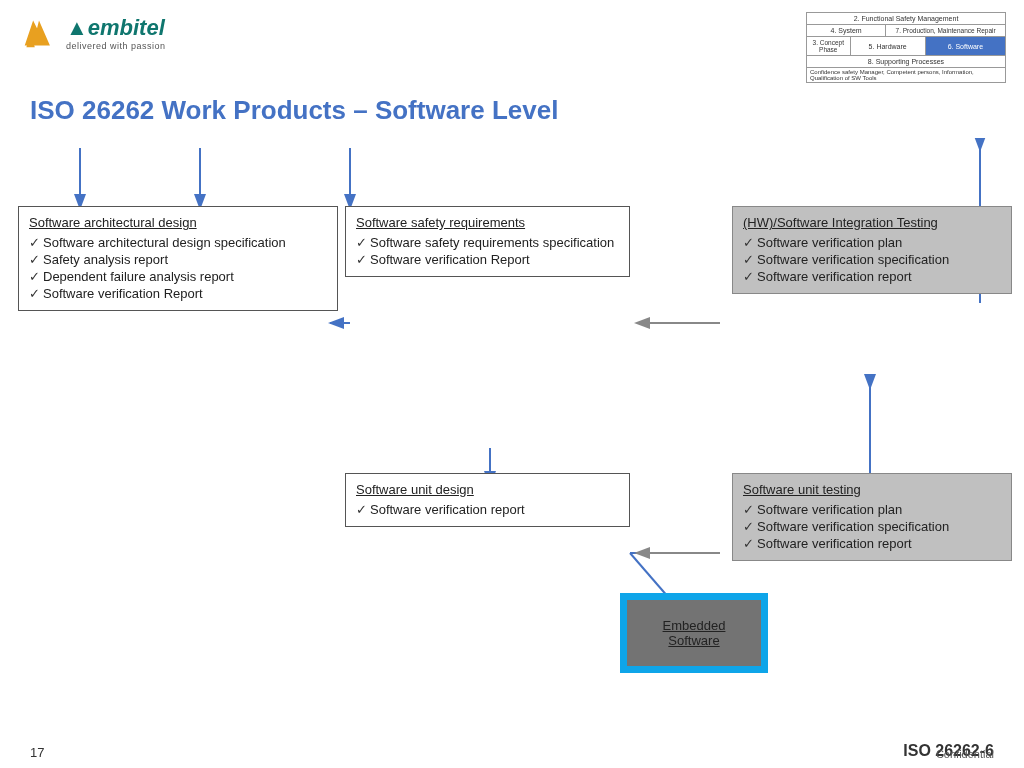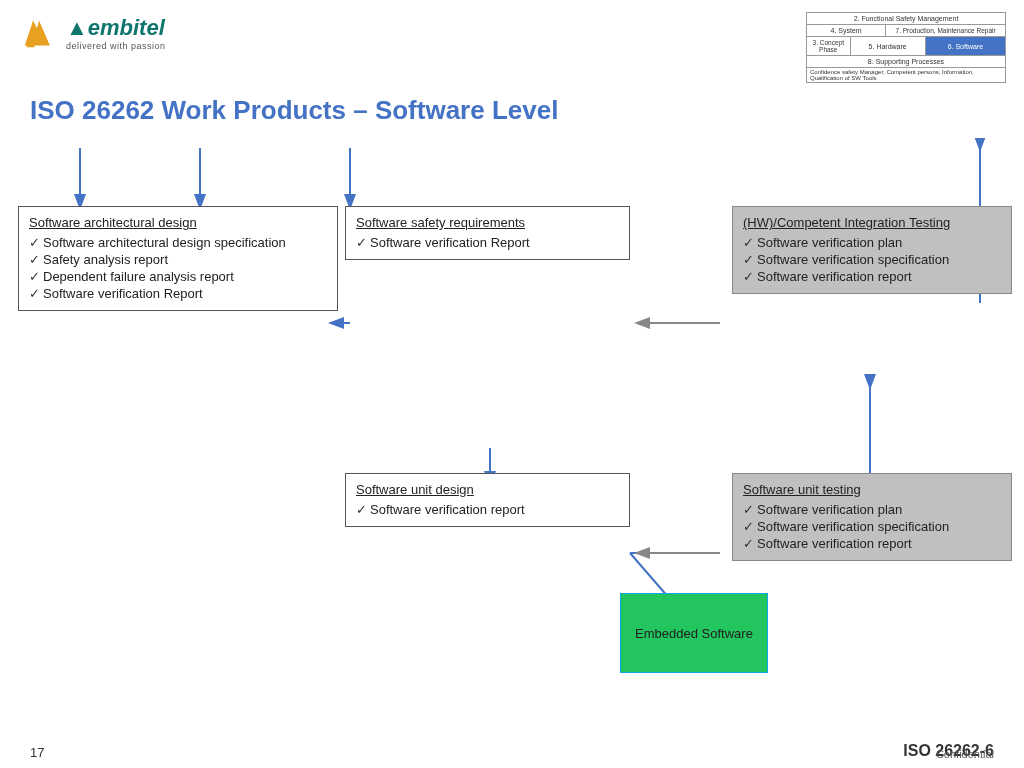--- a/index.html
+++ b/index.html
@@ -109,22 +109,23 @@
       font-size: 13px;
       color: #222;
     }
 
     .box.gray-bg {
       background: #C0C0C0;
       border: 1px solid #888;
     }
 
     .box.light-blue-bg {
-      background: #22c55e;
-      border: 1px solid #0ea5e9;
+      background: #737373;
+      border: 7px solid #0ea5e9;
+      text-decoration: underline;
     }
 
     .box ul {
       list-style: none;
       padding: 0;
       margin: 0;
     }
 
     .box ul li {
       padding: 1px 0 1px 14px;
@@ -274,26 +275,27 @@
       <li>Software architectural design specification</li>
       <li>Safety analysis report</li>
       <li>Dependent failure analysis report</li>
       <li>Software verification Report</li>
     </ul>
   </div>
 
   <div class="box" style="left: 345px; top: 68px; width: 285px;">
     <span class="box-title">Software safety requirements</span>
     <ul>
+      <li>Software safety requirements specification</li>
       <li>Software verification Report</li>
     </ul>
   </div>
 
   <div class="box gray-bg" style="right: 12px; top: 68px; width: 280px;">
-    <span class="box-title" style="text-decoration:underline;">(HW)/Competent Integration Testing</span>
+    <span class="box-title" style="text-decoration:underline;">(HW)/Software Integration Testing</span>
     <ul>
       <li>Software verification plan</li>
       <li>Software verification specification</li>
       <li>Software verification report</li>
     </ul>
   </div>
 
   <div class="box" style="left: 345px; top: 335px; width: 285px;">
     <span class="box-title">Software unit design</span>
     <ul>

